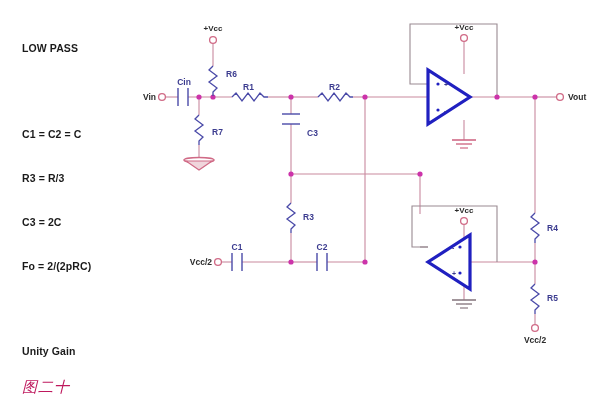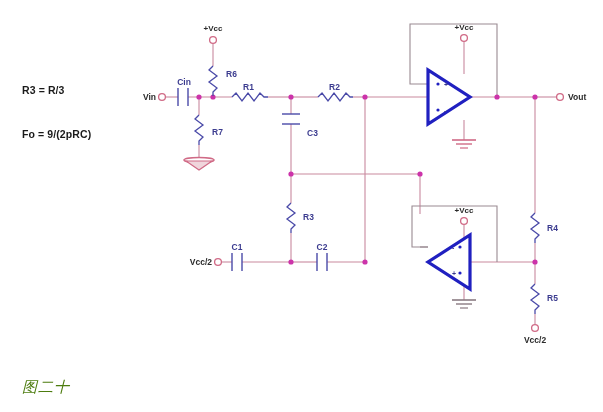--- a/index.html
+++ b/index.html
@@ -34,45 +34,49 @@
     line-height: 14.6px;
     letter-spacing: 0.1px;
     white-space: pre;
   }
   .notes .blk { display: block; }
   .notes .gap { display: block; height: 13px; }
   .caption {
     position: absolute;
     left: 22px;
     top: 378px;
-    color: #4d7c0f;
+    color: #be185d;
     font-family: "DejaVu Sans", sans-serif;
     font-size: 15px;
     font-style: italic;
     letter-spacing: 1px;
   }
   svg text {
     font-family: "Liberation Sans", sans-serif;
     font-weight: bold;
     fill: #3b3b8f;
   }
   svg text.term {
     fill: #2b2b2b;
   }
 </style>
 </head>
 <body>
 
 <div id="page">
 
   <div class="notes">
+    <span class="blk">LOW PASS</span>
     <span class="gap"></span>
+    <span class="blk">C1 = C2 = C</span>
     <span class="blk">R3 = R/3</span>
-    <span class="blk">Fo = 9/(2pRC)</span>
+    <span class="blk">C3 = 2C</span>
+    <span class="blk">Fo = 2/(2pRC)</span>
     <span class="gap"></span>
+    <span class="blk">Unity Gain</span>
     
     
     
     
     
   </div>
 
   <svg id="schematic" viewBox="0 0 603 412">
 
     <g stroke="#c9899e" stroke-width="1.1" fill="none">

